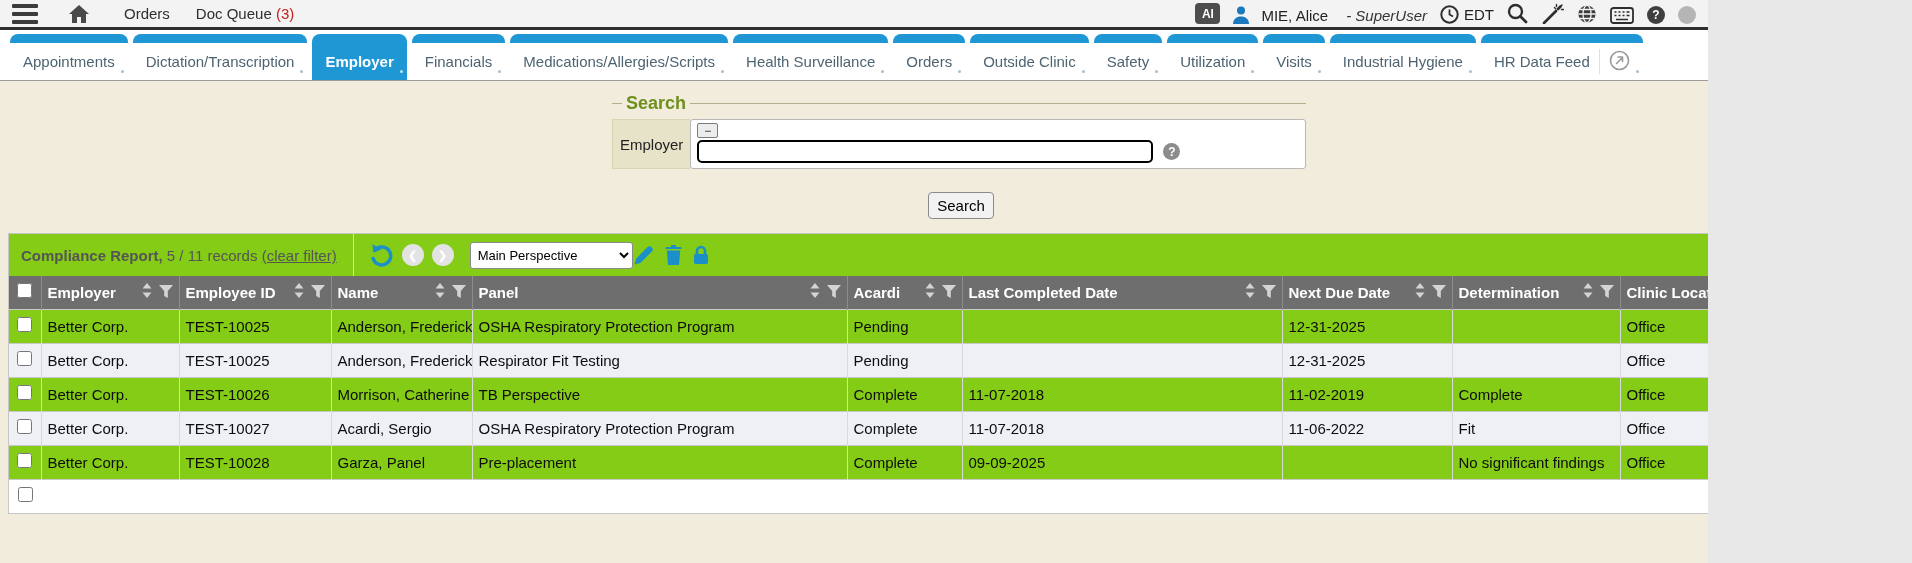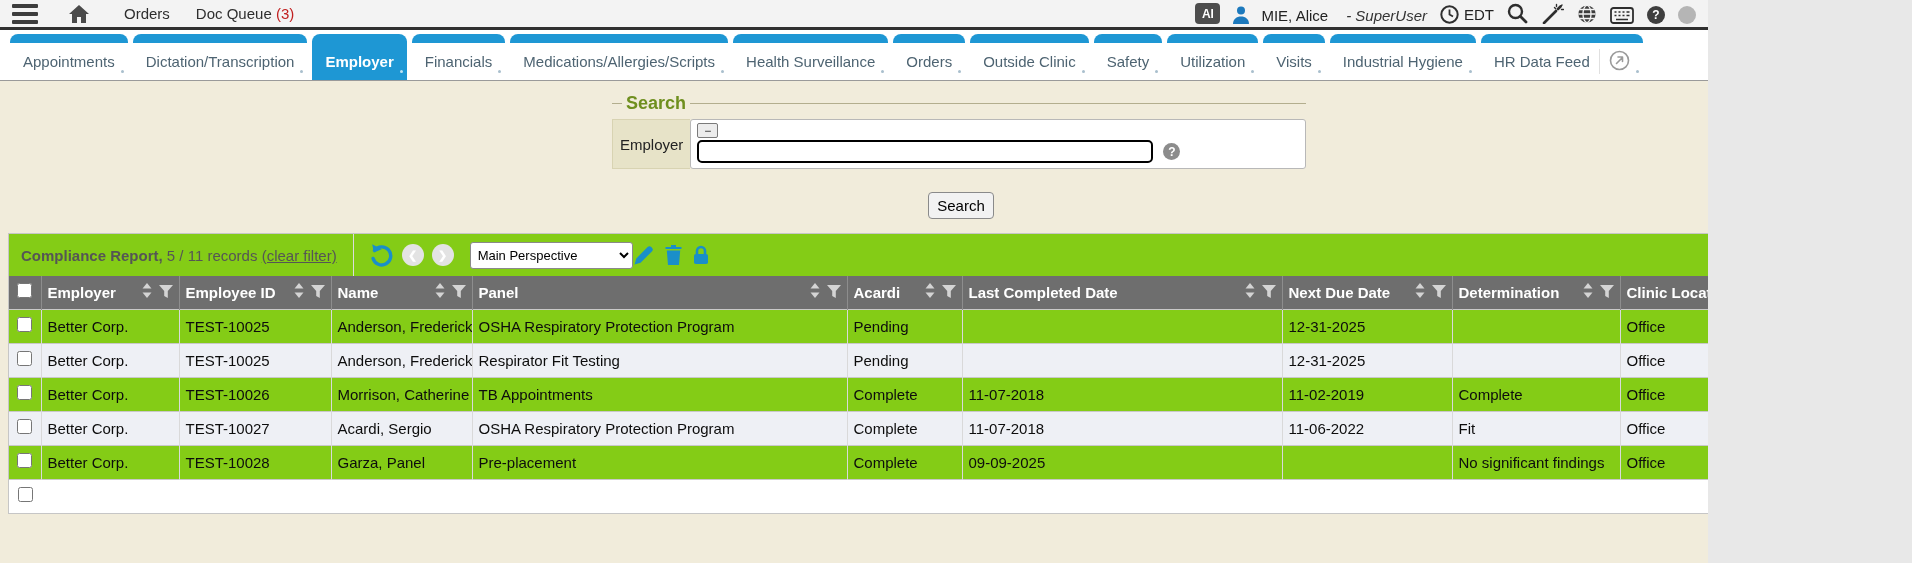--- a/index.html
+++ b/index.html
@@ -493,21 +493,21 @@
             <td></td>
             <td>12-31-2025</td>
             <td></td>
             <td>Office</td>
           </tr>
           <tr>
             <td class="cb-cell"><input type="checkbox" style=""></td>
             <td>Better Corp.</td>
             <td>TEST-10026</td>
             <td>Morrison, Catherine</td>
-            <td>TB Appointments</td>
+            <td>TB Perspective</td>
             <td>Complete</td>
             <td>11-07-2018</td>
             <td>11-02-2019</td>
             <td>Complete</td>
             <td>Office</td>
           </tr>
           <tr class="alt">
             <td class="cb-cell"><input type="checkbox" style=""></td>
             <td>Better Corp.</td>
             <td>TEST-10027</td>

